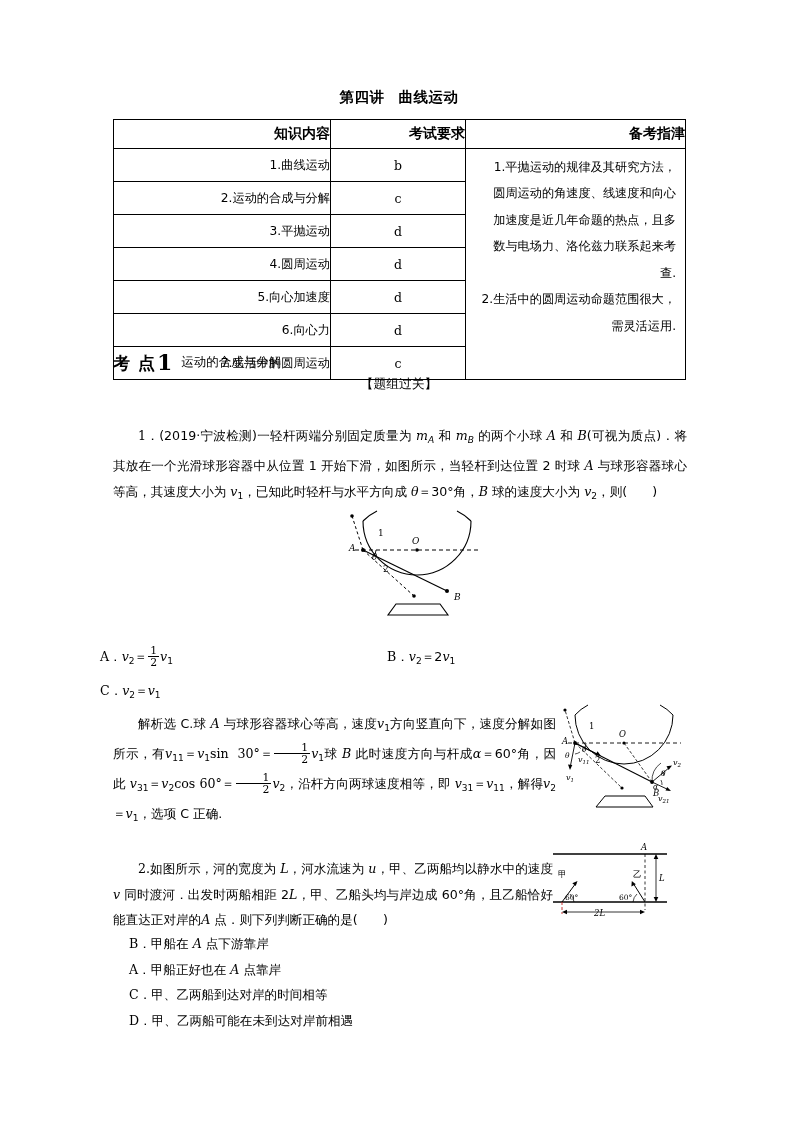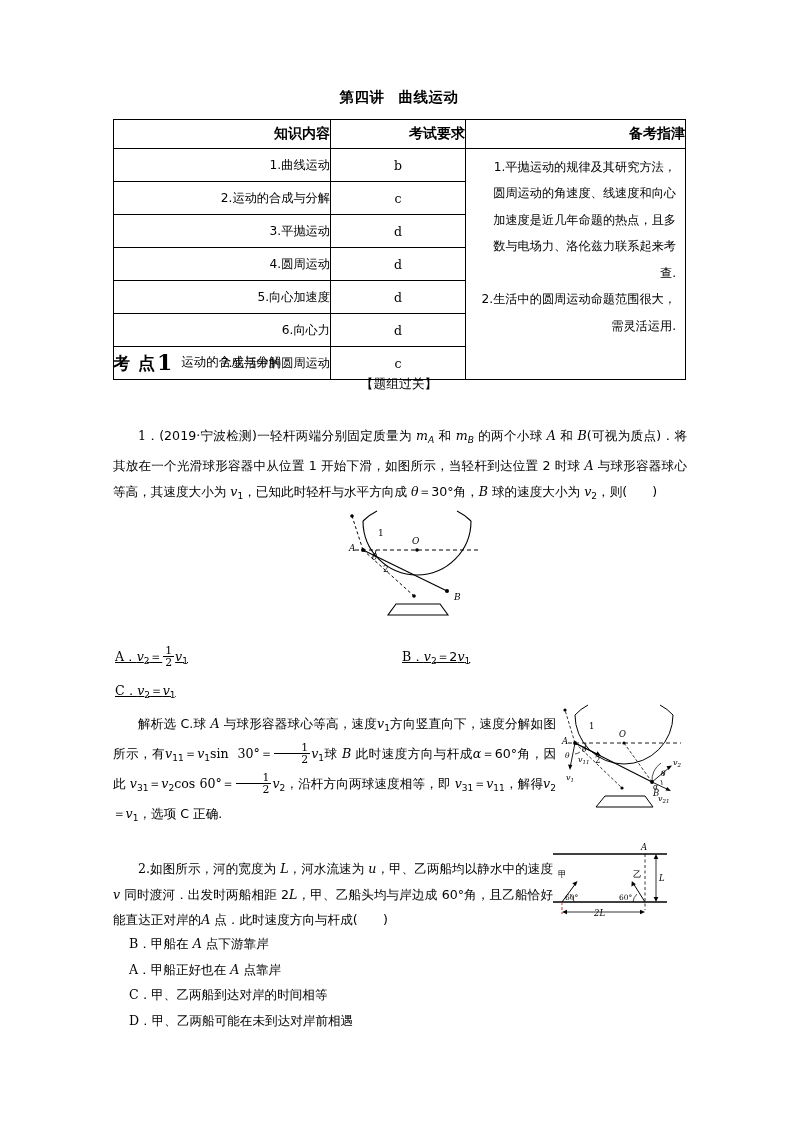--- a/index.html
+++ b/index.html
@@ -128,21 +128,21 @@
     position: absolute;
     font-size: 12.6px;
     line-height: 25.5px;
     text-align: justify;
     font-family: "DejaVu Sans", "Liberation Sans", sans-serif;
     margin-top: 23px;
   }
   .indent { text-indent: 25px; }
 
   .q1-text { left: 113px; top: 400px; width: 574px; }
-  .q1-opts { left: 115px; top: 619px; width: 574px; text-decoration: underline; }
+  .q1-opts { left: 100px; top: 619px; width: 574px; }
   .sol1    { left: 113px; top: 688px; width: 443px; }
   .q2-text { left: 113px; top: 833px; width: 440px; }
   .q2-opts { left: 113px; top: 908px; width: 450px; }
 
   .opt-row {
     display: flex;
     line-height: 30px;
   }
   .opt-half { width: 50%; }
   .opt-lead { font-family: "DejaVu Serif", "Liberation Serif", serif; }
@@ -353,21 +353,21 @@
 
       <path d="M 114 85 A 11 11 0 0 0 113 80" fill="none" stroke="#000" stroke-width="0.7"></path>
       <text x="105" y="89" font-size="7.5" font-style="italic" font-family="DejaVu Serif, serif">α</text>
 
       <path d="M 57 96 L 97 96 L 105 107 L 48 107 Z" fill="none" stroke="#000" stroke-width="1"></path>
     </svg>
   </div>
 
   <div class="wm">&nbsp;</div>
 
-  <div class="para indent q2-text"><span class="up">2.</span><span>如图所示，河的宽度为 </span><span class="it">L</span><span>，河水流速为 </span><span class="it">u</span><span>，甲、乙两船均以静水中的速度</span><span class="it">v</span><span> 同时渡河．出发时两船相距 2</span><span class="it">L</span><span>，甲、乙船头均与岸边成 60°角，且乙船恰好能直达正对岸的</span><span class="it">A</span><span> 点．此时速度方向与杆成(　　)</span></div>
+  <div class="para indent q2-text"><span class="up">2.</span><span>如图所示，河的宽度为 </span><span class="it">L</span><span>，河水流速为 </span><span class="it">u</span><span>，甲、乙两船均以静水中的速度</span><span class="it">v</span><span> 同时渡河．出发时两船相距 2</span><span class="it">L</span><span>，甲、乙船头均与岸边成 60°角，且乙船恰好能直达正对岸的</span><span class="it">A</span><span> 点．则下列判断正确的是(　　)</span></div>
 
   <div class="fig fig-river">
     <svg width="155" height="88" viewBox="0 0 155 88">
 
       <line x1="8" y1="20" x2="122" y2="20" stroke="#000" stroke-width="1.3"></line>
 
       <line x1="8" y1="68" x2="122" y2="68" stroke="#000" stroke-width="1.3"></line>
 
       <text x="96" y="16" font-size="8.5" font-style="italic" font-family="DejaVu Serif, serif">A</text>
 

